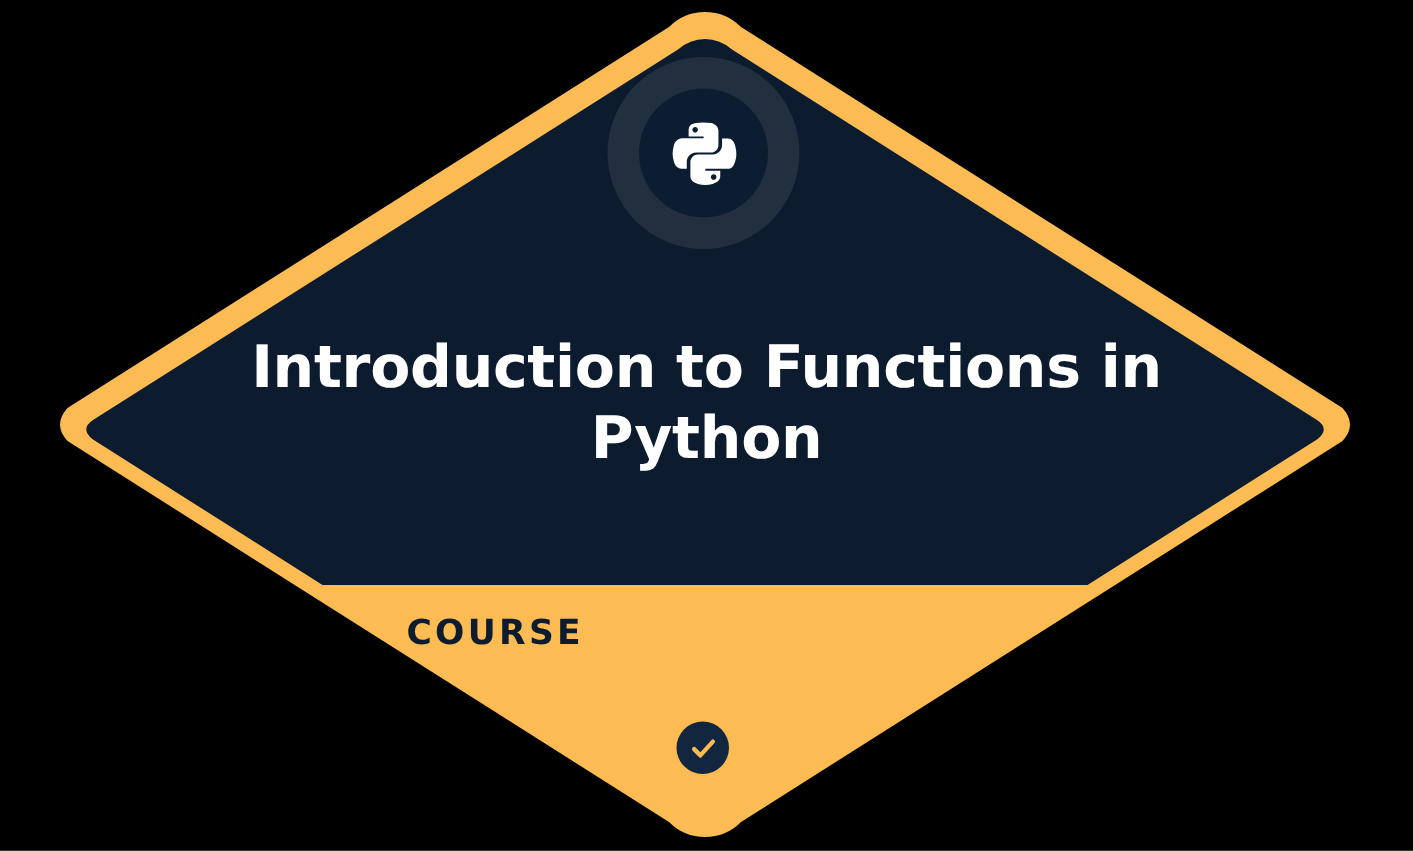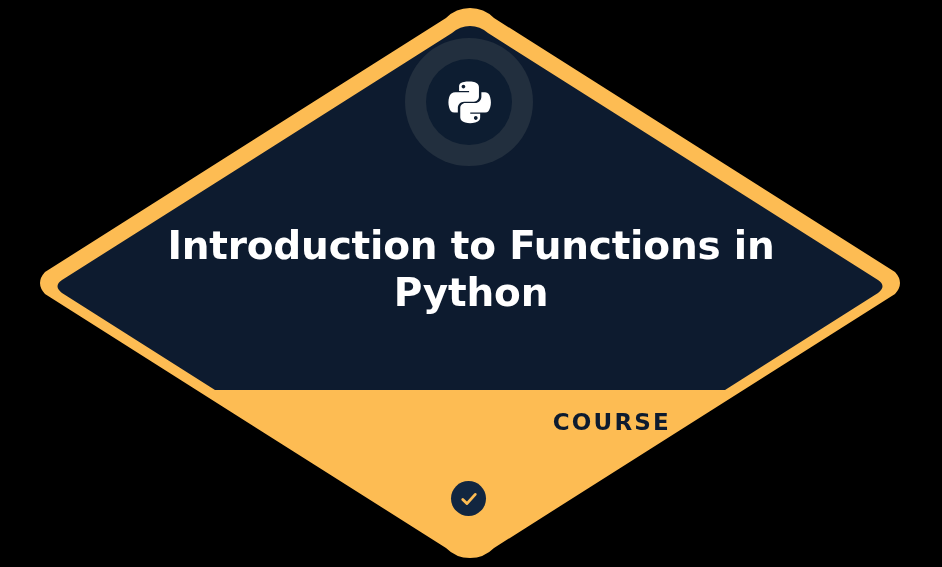--- a/index.html
+++ b/index.html
@@ -91,21 +91,21 @@
     letter-spacing: -0.2px;
     font-family: "DejaVu Sans", "Liberation Sans", sans-serif;
   }
 
   
   .footer {
     position: absolute;
     left: 271px;
     top: 405px;
     width: 400px;
-    text-align: right;
+    text-align: left;
   }
   .footer-line {
     color: #0d1b2f;
     font-size: 23px;
     line-height: 35px;
     font-weight: 700;
     letter-spacing: 2.2px;
     font-family: "DejaVu Sans", "Liberation Sans", sans-serif;
   }
 

